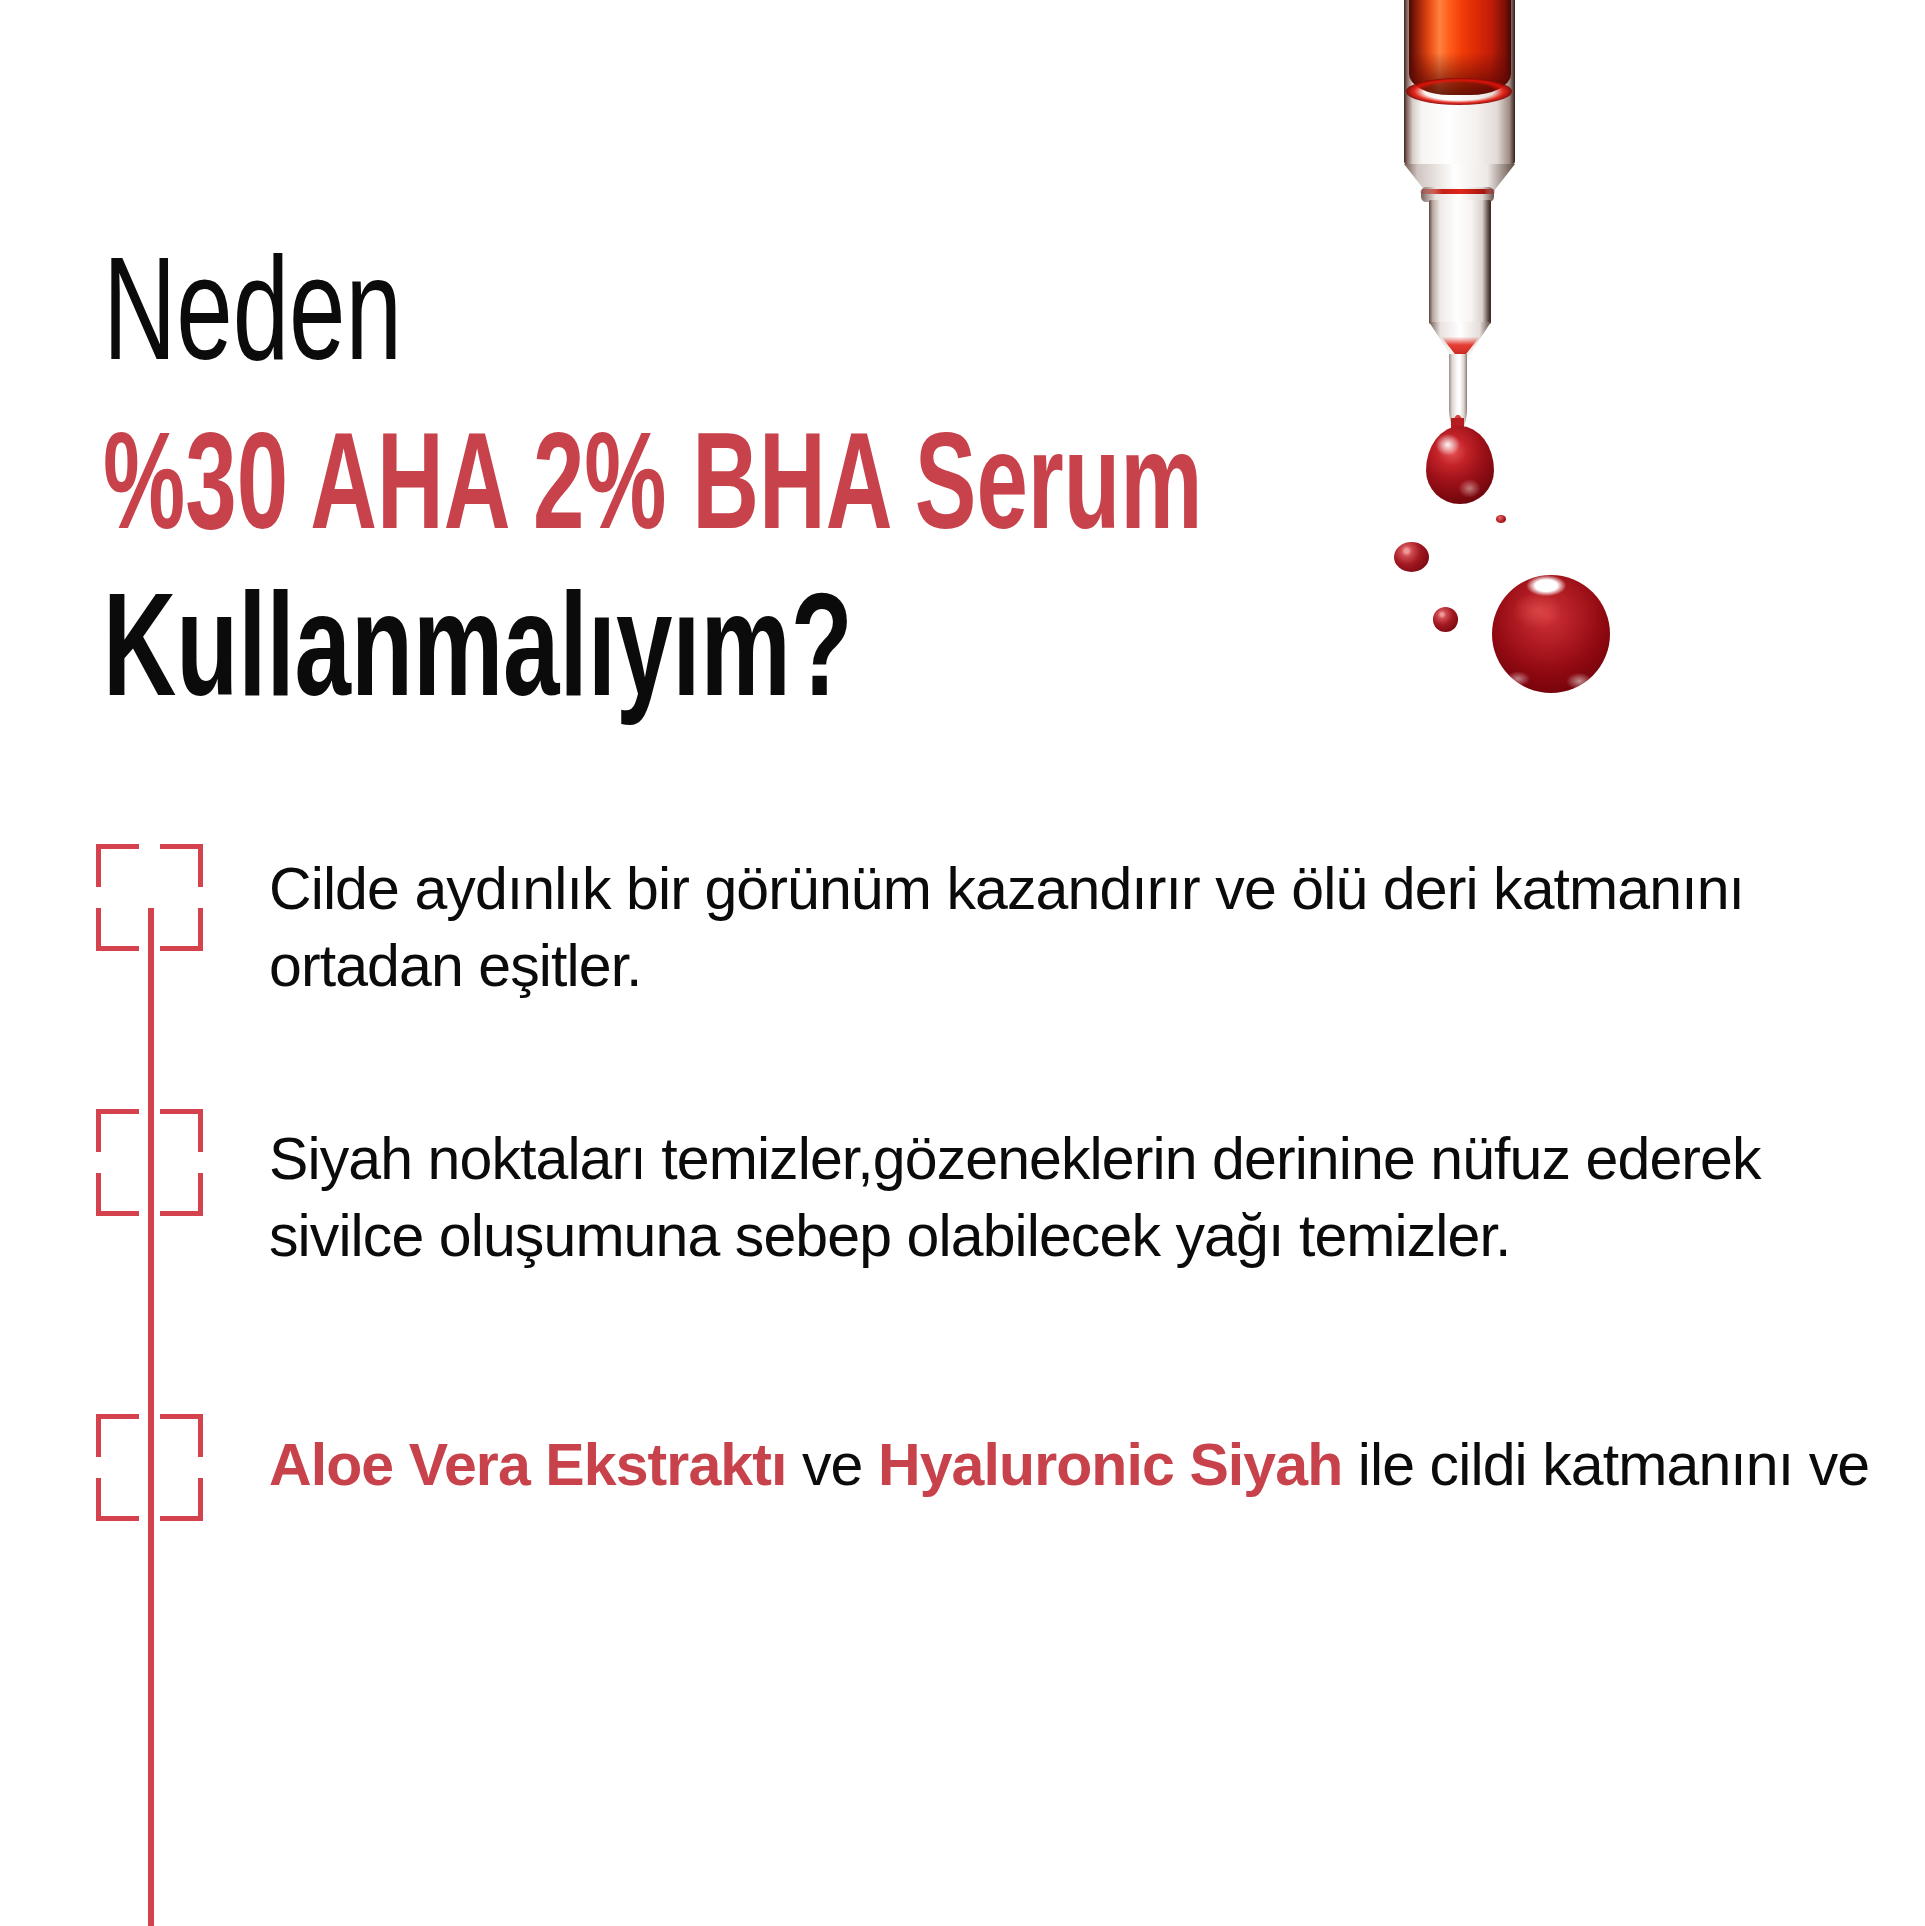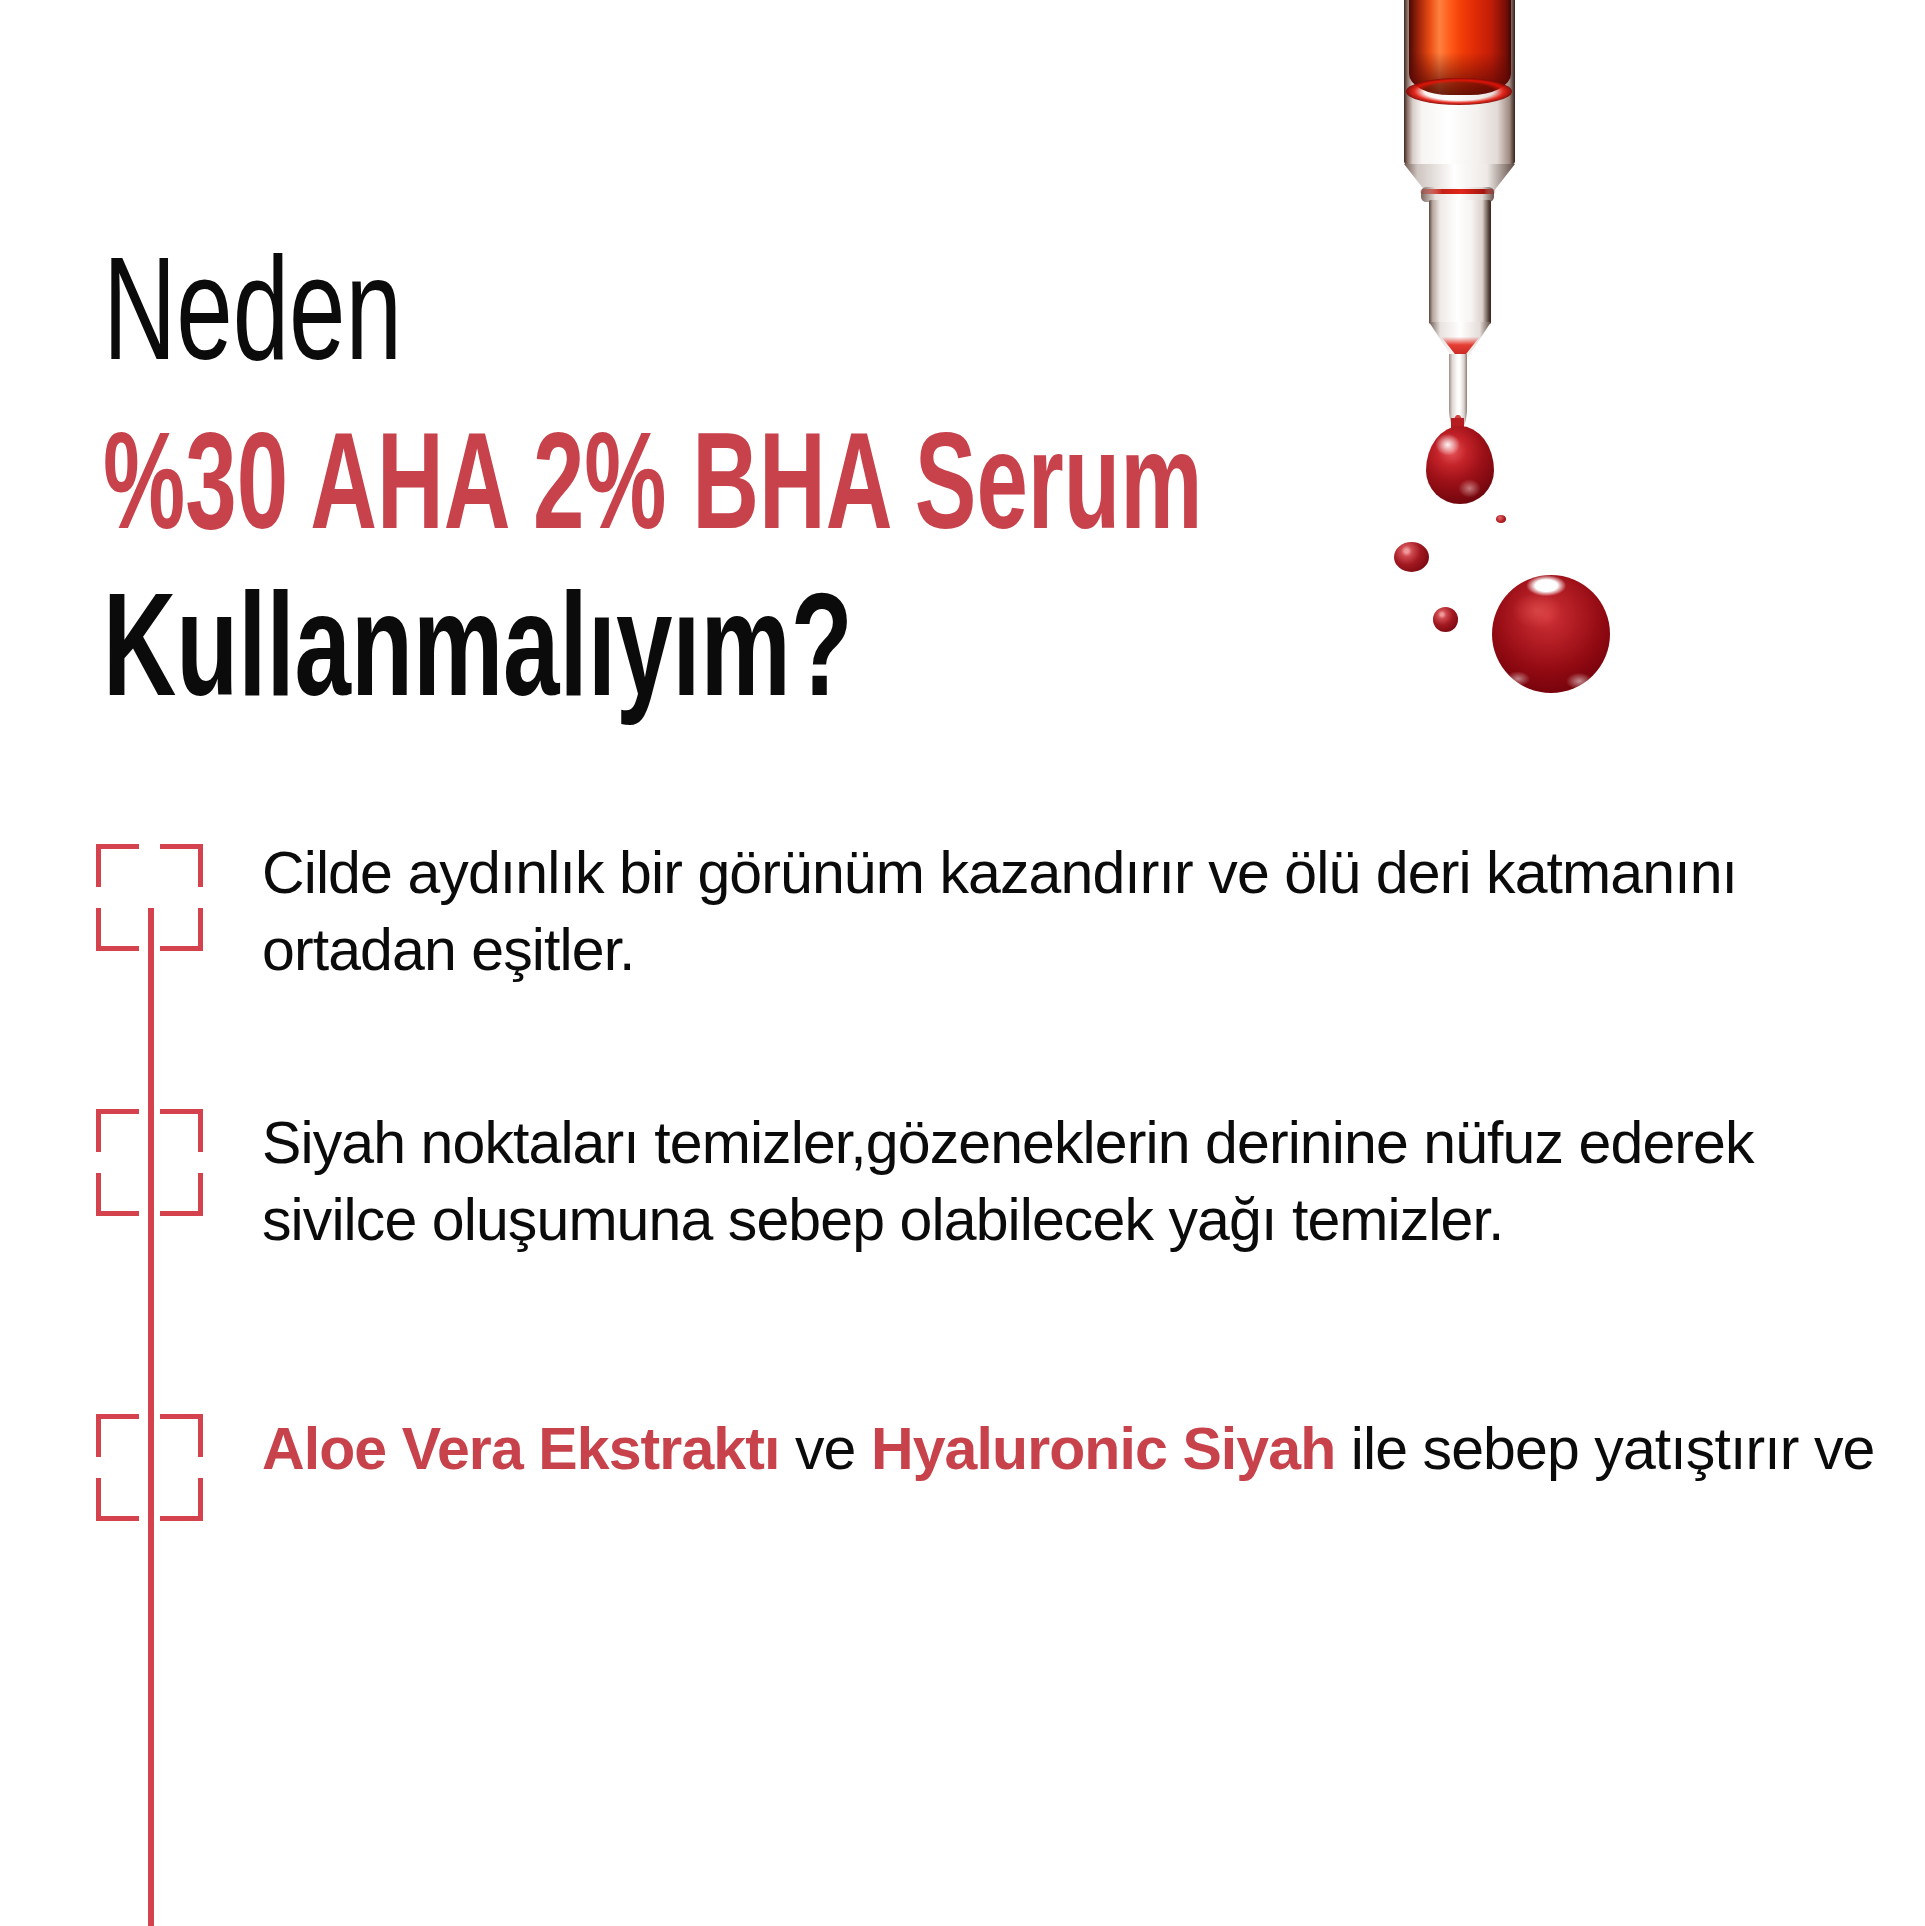--- a/index.html
+++ b/index.html
@@ -31,22 +31,22 @@
   
   .mark{position:absolute;left:96px;width:107px;height:107px;}
   .mark .c{position:absolute;width:43px;height:43px;border:0 solid var(--accent-shape);}
   .mark .tl{left:0;top:0;border-left-width:5.8px;border-top-width:5.8px;}
   .mark .tr{right:0;top:0;border-right-width:5.8px;border-top-width:5.8px;}
   .mark .bl{left:0;bottom:0;border-left-width:5.8px;border-bottom-width:5.8px;}
   .mark .br{right:0;bottom:0;border-right-width:5.8px;border-bottom-width:5.8px;}
   .m1{top:844px;} .m2{top:1109px;} .m3{top:1414px;}
 
   
-  .bullet{position:absolute;left:262px;width:1627px;font-size:59px;line-height:77px;
-          letter-spacing:-0.9px;color:var(--body-text);font-weight:400;}
+  .bullet{position:absolute;left:269px;width:1627px;font-size:59px;line-height:77px;
+          letter-spacing:-0.9px;color:var(--body-text);font-weight:400;margin-top:16px;}
   .bullet .bline{white-space:pre;}
   .b1{top:835px;} .b2{top:1105px;} .b3{top:1411px;}
   .red{color:var(--accent-text);font-weight:700;}
 
   
   .art{position:absolute;}
   .tube{left:1404px;top:0;width:111px;height:166px;border-radius:0 0 8px 8px/0 0 4.5px 4.5px;
     background:linear-gradient(90deg,#3d2822 0%,#8a6f66 3%,#d9cfca 8%,#f7f4f2 16%,#ffffff 40%,#f4f1ef 66%,#e2dad6 84%,#a08b83 95%,#35201b 100%);}
   .serum{left:1409px;top:0;width:102px;height:95px;border-radius:0 0 40% 40%/0 0 22% 22%;
     background:
@@ -125,21 +125,21 @@
     <div class="bline">Cilde aydınlık bir görünüm kazandırır ve ölü deri katmanını</div>
     <div class="bline">ortadan eşitler.</div>
   </div>
 
   <div class="bullet b2">
     <div class="bline">Siyah noktaları temizler,gözeneklerin derinine nüfuz ederek</div>
     <div class="bline">sivilce oluşumuna sebep olabilecek yağı temizler.</div>
   </div>
 
   <div class="bullet b3">
-    <div class="bline"><span class="red">Aloe Vera Ekstraktı</span><span> ve </span><span class="red">Hyaluronic Siyah</span><span> ile sebep yatıştırır ve</span></div>
+    <div class="bline"><span class="red">Aloe Vera Ekstraktı</span><span> ve </span><span class="red">Hyaluronic Siyah</span><span> ile cildi katmanını ve</span></div>
   </div>
 
   <div class="dropper">
     <div class="art tube"></div>
     <div class="art serum"></div>
     <div class="art meniscus"></div>
     <div class="art shoulder"></div>
     <div class="art neckring"></div>
     <div class="art neckred"></div>
     <div class="art barrel"></div>

